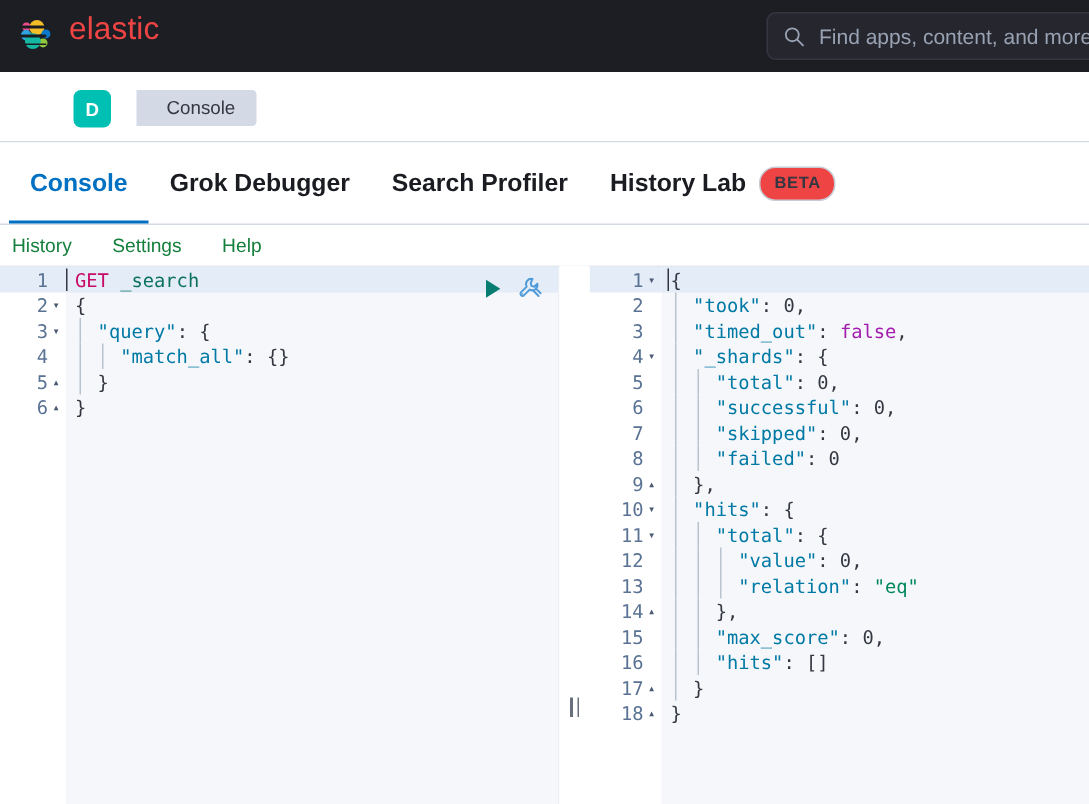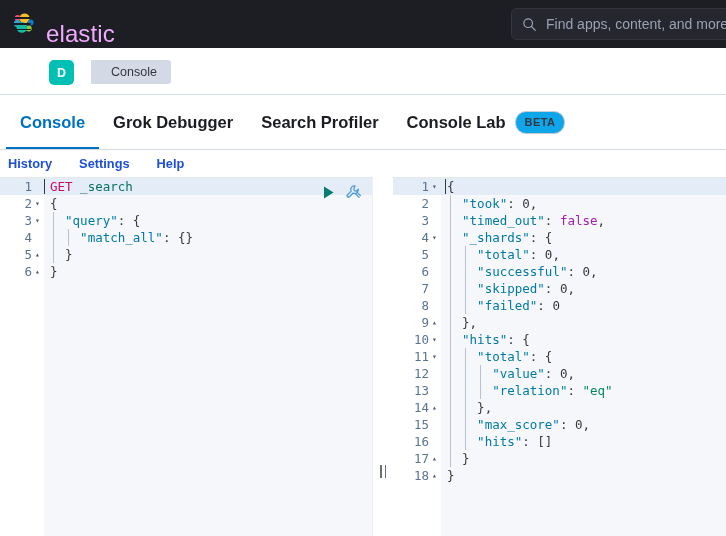--- a/index.html
+++ b/index.html
@@ -33,23 +33,23 @@
   .elastic-logo {
     position: absolute;
     left: 11px;
     top: 11px;
     width: 26px;
     height: 26px;
   }
   .elastic-wordmark {
     position: absolute;
     left: 46px;
-    top: 20px;
-    color: #f0abfc;
-    font-size: 24px;
+    top: 6px;
+    color: #ef4444;
+    font-size: 21px;
     font-weight: 400;
     letter-spacing: 0.1px;
     line-height: 28px;
   }
   .global-search {
     position: absolute;
     left: 511px;
     top: 8px;
     width: 232px;
     height: 32px;
@@ -201,39 +201,39 @@
     justify-content: center;
     margin-left: 9px;
     height: 21px;
     padding: 0 9px;
     border: 1px solid #c6cbd4;
     border-radius: 11px;
     font-size: 11px;
     font-weight: 700;
     letter-spacing: 0.4px;
     color: #343741;
-    background: #0ea5e9;
+    background: #ef4444;
   }
 
   
   .sub-nav {
     position: absolute;
     top: 150px; left: 0;
     width: 726px;
     height: 26px;
     background: #ffffff;
     display: flex;
     align-items: center;
     padding-left: 8px;
     box-sizing: border-box;
   }
   .sub-nav-item {
     font-size: 12.8px;
-    font-weight: 700;
-    color: #1d4ed8;
+    font-weight: 400;
+    color: #15803d;
     margin-right: 27px;
     cursor: pointer;
   }
 
   
   .console-body {
     position: absolute;
     top: 177px; left: 0;
     width: 726px;
     height: 359px;
@@ -444,21 +444,21 @@
     <div class="tab active">
       <span>Console</span>
     </div>
     <div class="tab">
       <span>Grok Debugger</span>
     </div>
     <div class="tab">
       <span>Search Profiler</span>
     </div>
     <div class="tab">
-      <span>Console Lab</span>
+      <span>History Lab</span>
       <span class="beta-badge">BETA</span>
     </div>
   </div>
 
   <div class="sub-nav">
     <span class="sub-nav-item">History</span>
     <span class="sub-nav-item">Settings</span>
     <span class="sub-nav-item">Help</span>
   </div>
 

